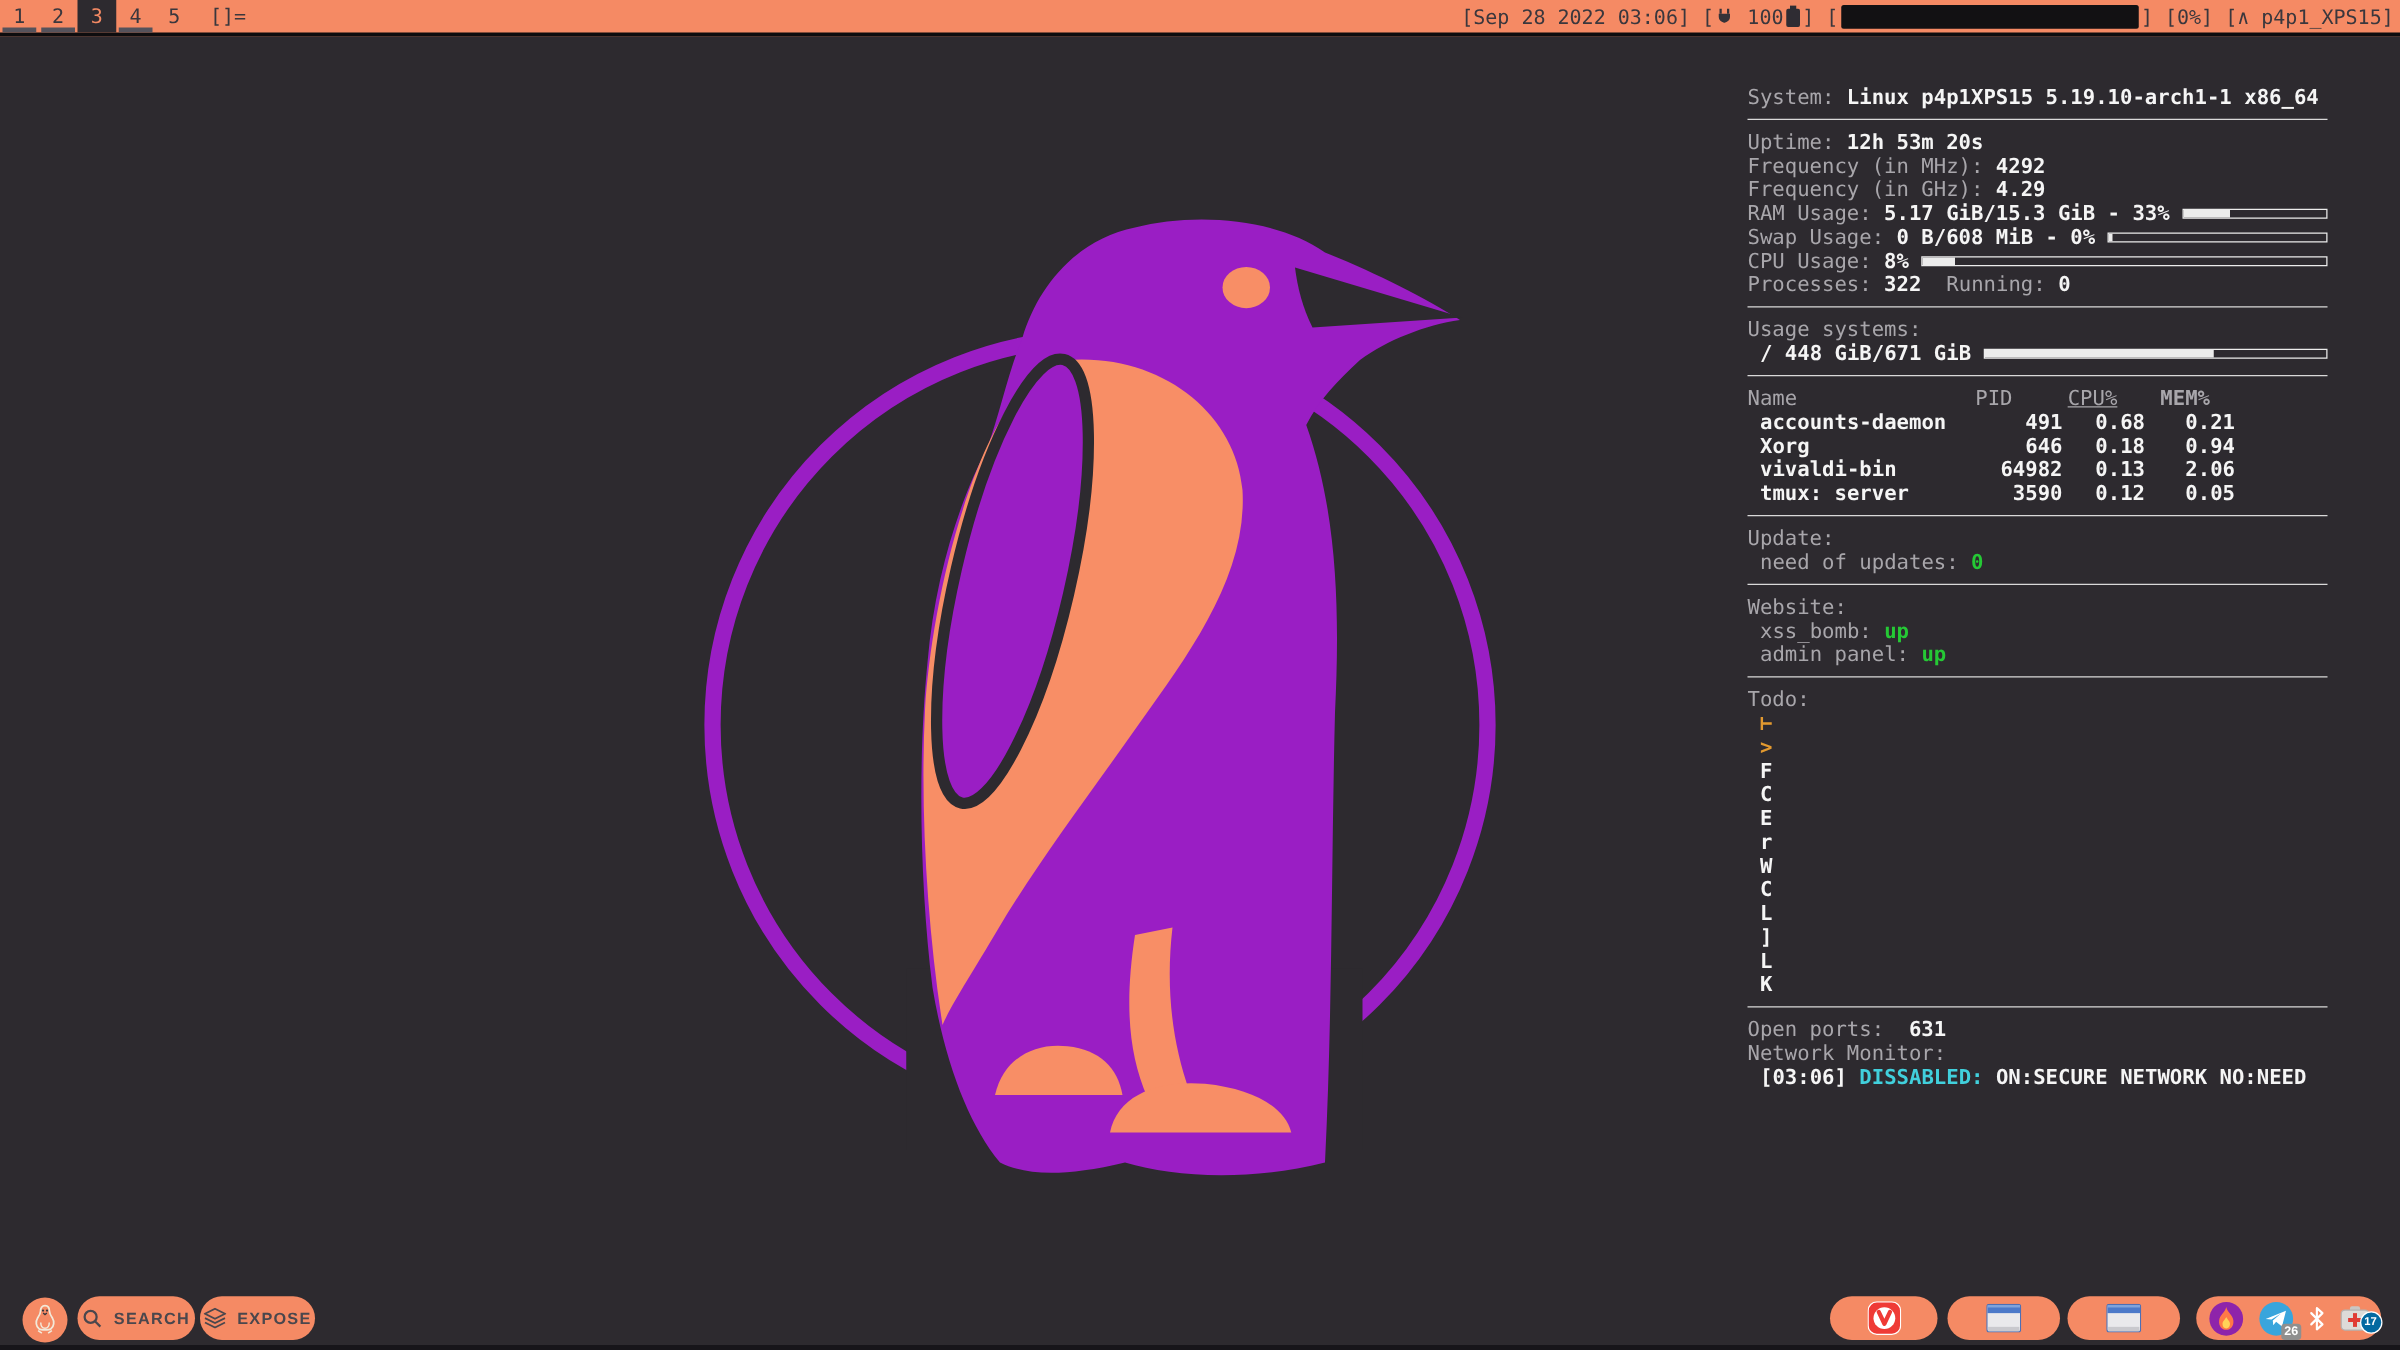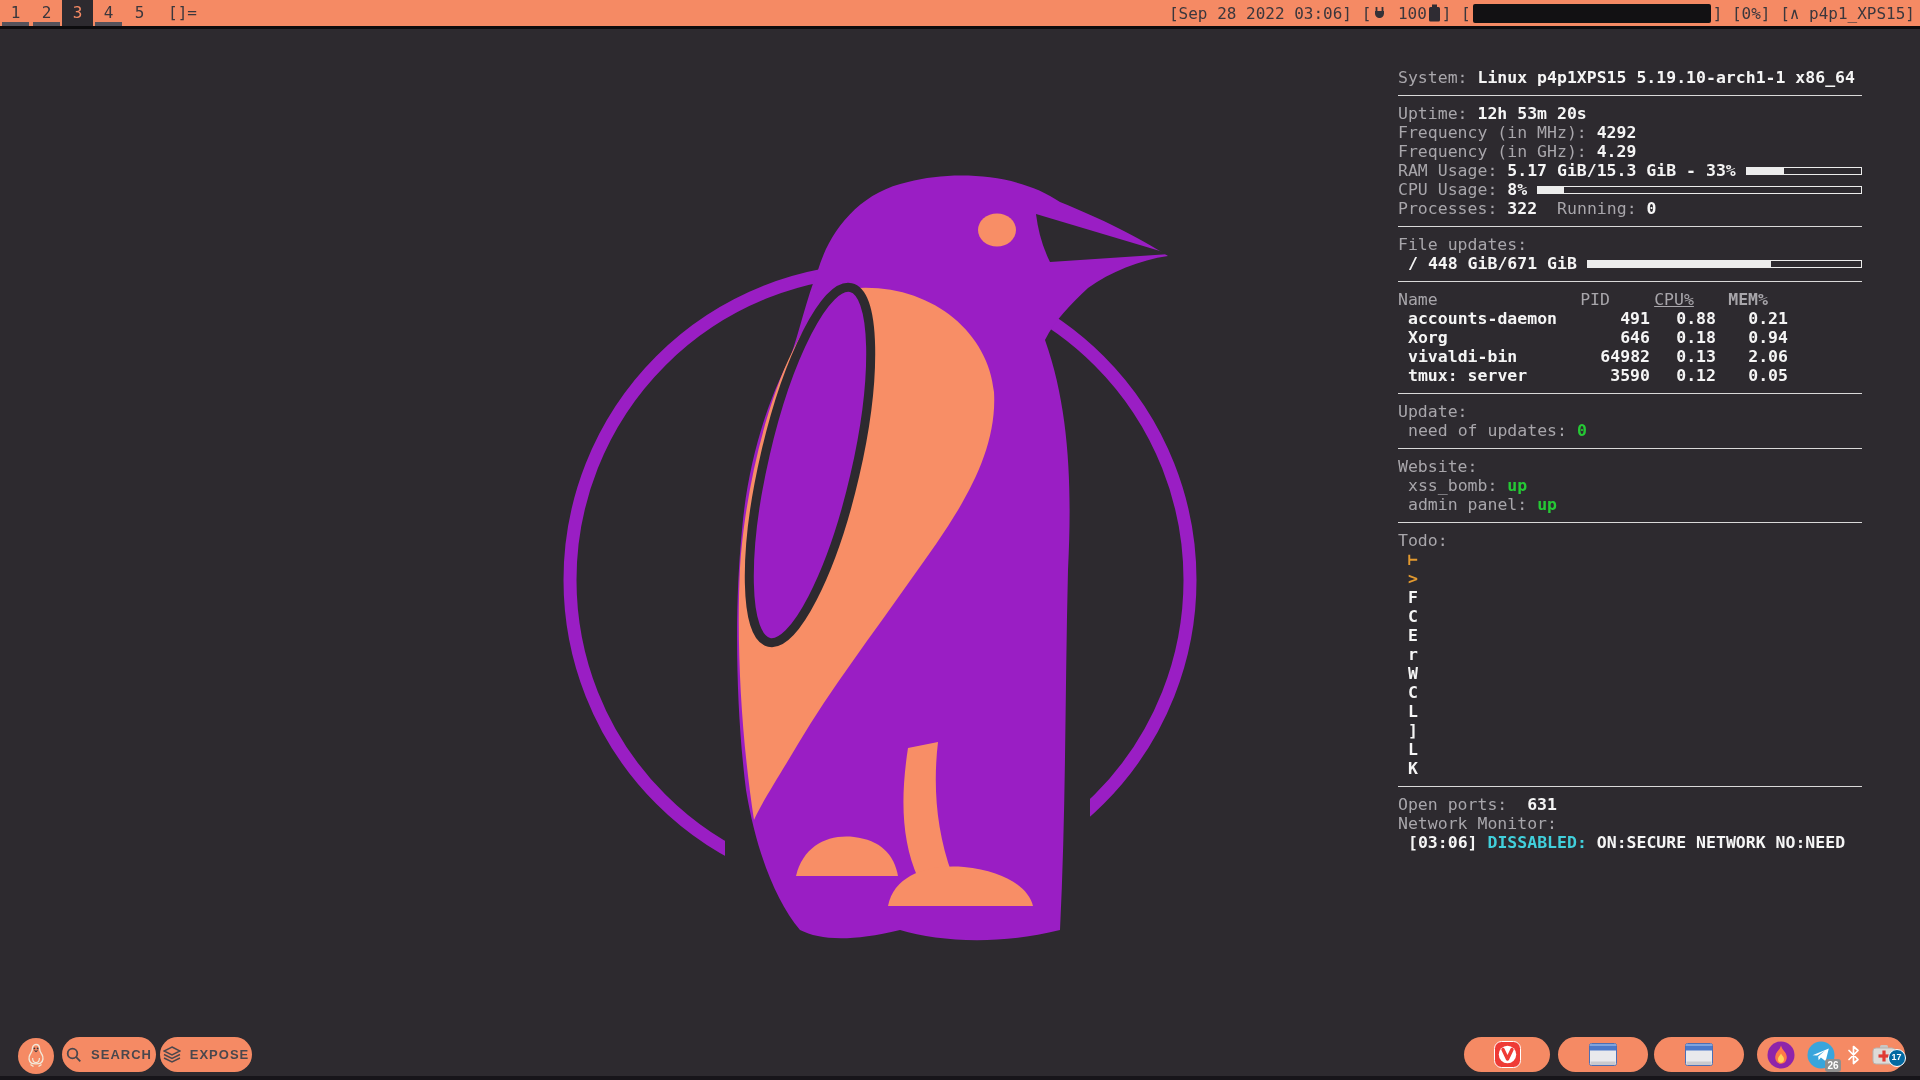--- a/index.html
+++ b/index.html
@@ -146,42 +146,46 @@
 
     <div class="row"><span>Uptime: </span><span class="v">12h 53m 20s</span></div>
     <div class="row"><span>Frequency (in MHz): </span><span class="v">4292</span></div>
     <div class="row"><span>Frequency (in GHz): </span><span class="v">4.29</span></div>
 
     <div class="flexrow">
       <span>RAM Usage: </span><span class="v">5.17 GiB/15.3 GiB - 33%</span>
       <span class="bar"><i style="width: 33%;"></i></span>
     </div>
     <div class="flexrow">
+      <span>Swap Usage: </span><span class="v">0 B/608 MiB - 0%</span>
+      <span class="bar"><i style="width: 1.5%;"></i></span>
+    </div>
+    <div class="flexrow">
       <span>CPU Usage: </span><span class="v">8%</span>
       <span class="bar"><i style="width: 8%;"></i></span>
     </div>
     <div class="row"><span>Processes: </span><span class="v">322</span><span class="gap2">Running: </span><span class="v">0</span></div>
     <hr>
 
-    <div class="row">File updates:</div>
+    <div class="row">Usage systems:</div>
     <div class="flexrow indent">
       <span class="v">/ </span><span class="v">448 GiB/671 GiB</span>
       <span class="bar"><i style="width: 67%;"></i></span>
     </div>
     <hr>
 
     <div class="ptable">
       <span class="hname">Name</span>
       <span class="hpid">PID</span>
       <span class="hcpu">CPU%</span>
       <span class="hmem">MEM%</span>
 
       <span class="cname v">accounts-daemon</span>
       <span class="cnum v">491</span>
-      <span class="cnum v">0.88</span>
+      <span class="cnum v">0.68</span>
       <span class="cnum v">0.21</span>
 
       <span class="cname v">Xorg</span>
       <span class="cnum v">646</span>
       <span class="cnum v">0.18</span>
       <span class="cnum v">0.94</span>
 
       <span class="cname v">vivaldi-bin</span>
       <span class="cnum v">64982</span>
       <span class="cnum v">0.13</span>

